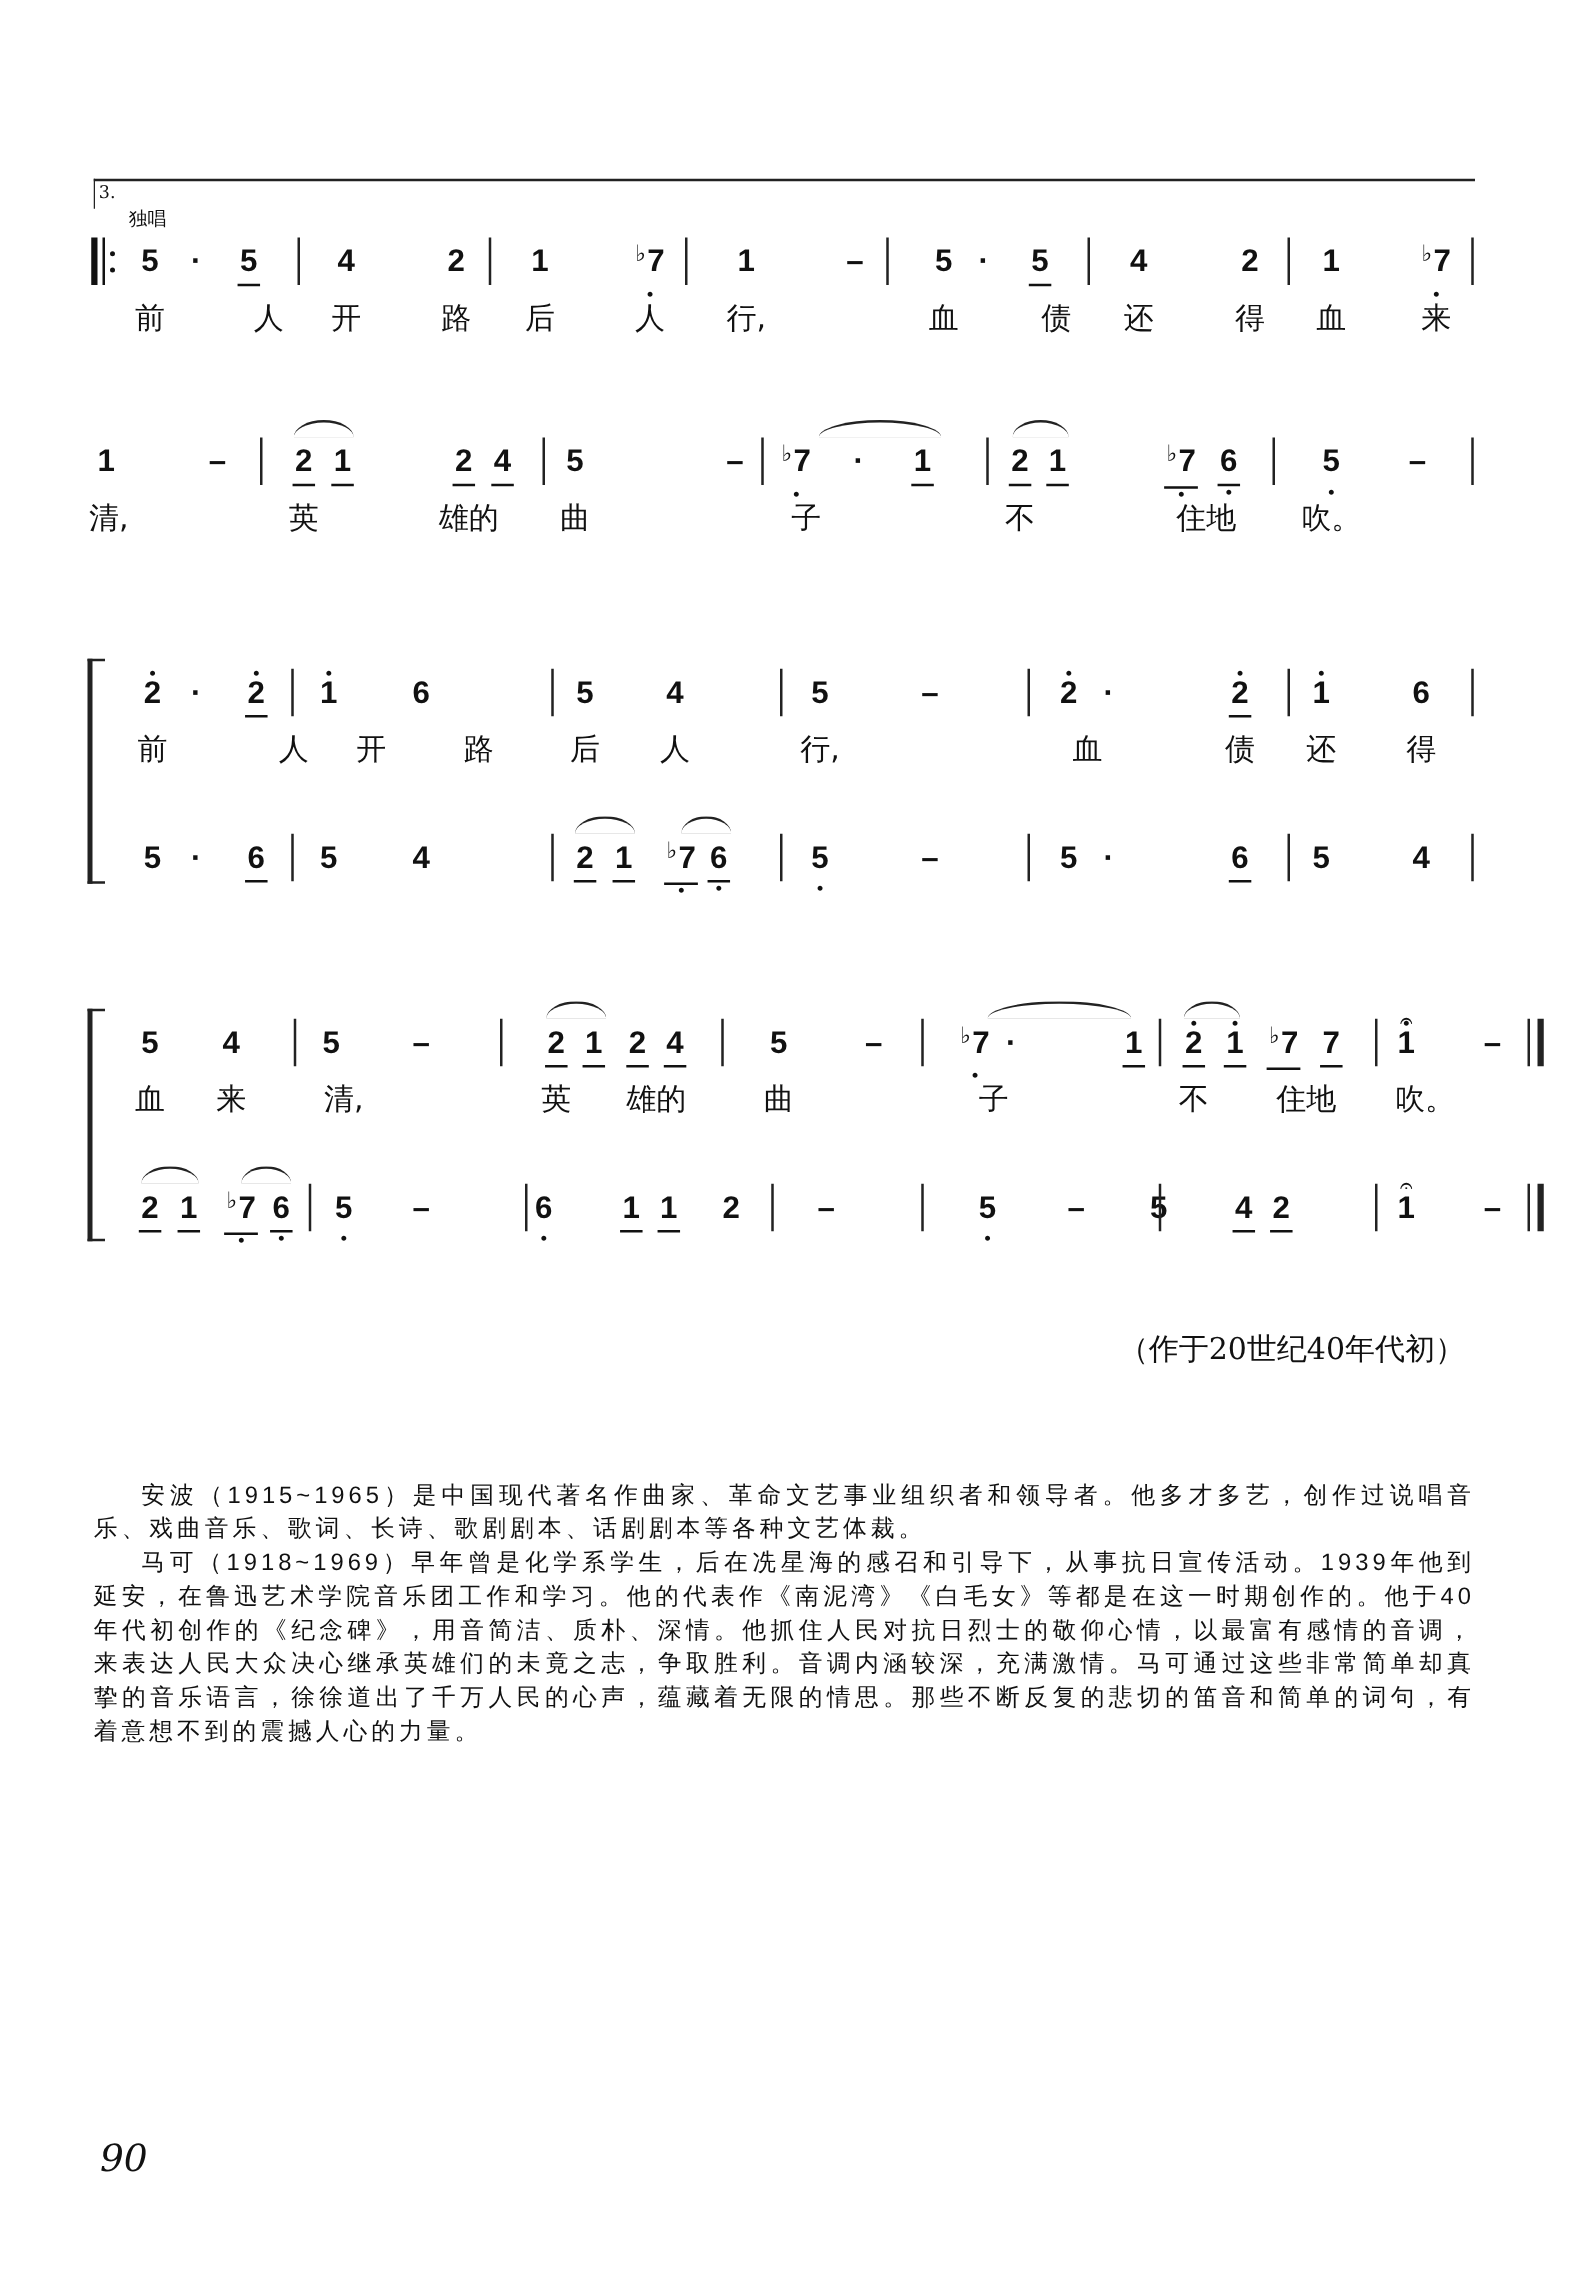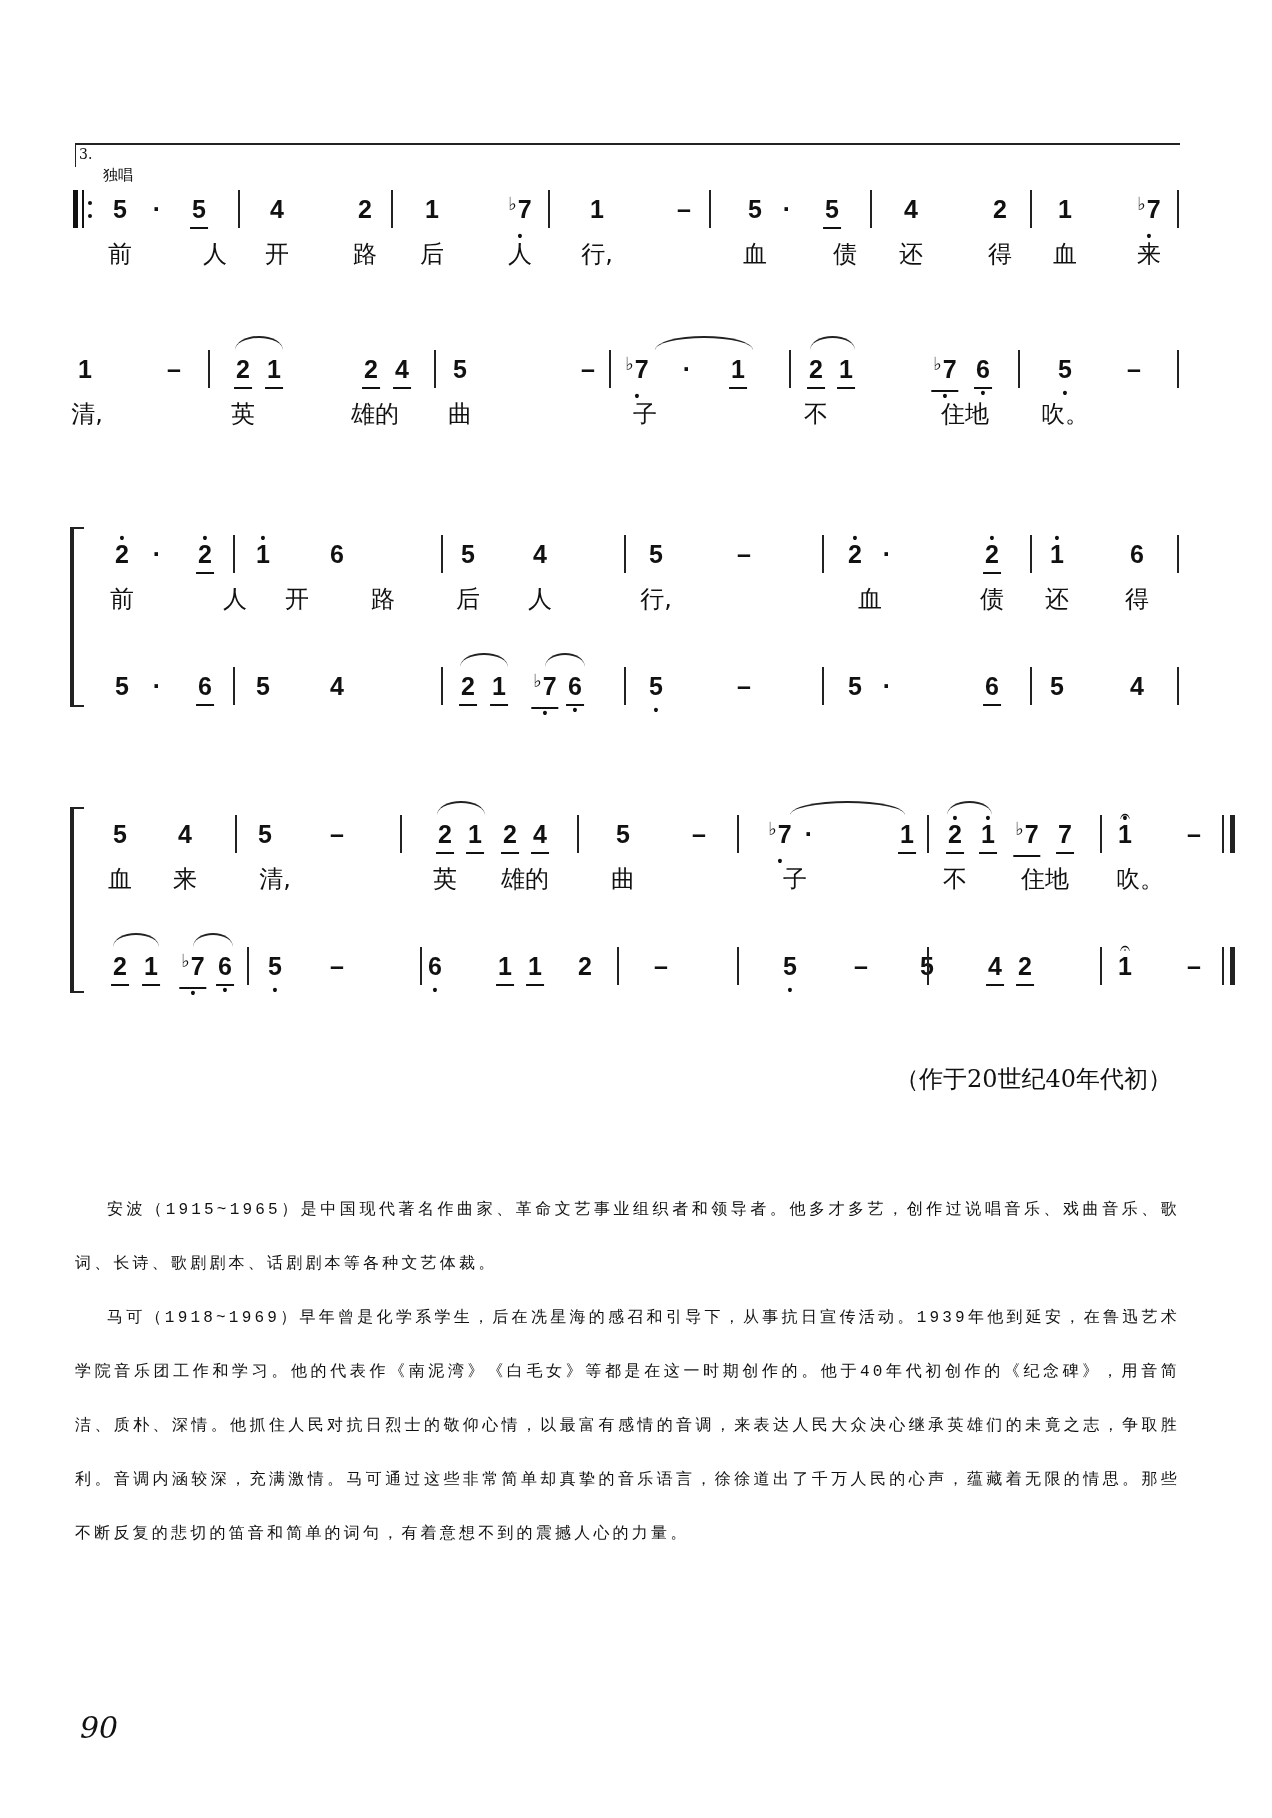--- a/index.html
+++ b/index.html
@@ -26,22 +26,22 @@
   .repeat .dot { position:absolute; left:15px; width:4px; height:4px; background:#111; border-radius:50%; }
   .slur { position:absolute; border-top:2px solid #222; border-radius:50% 50% 0 0 / 100% 100% 0 0; height:12px; }
   .lyrics { position:relative; height:44px; }
   .ly { position:absolute; top:8px; font-family:"DejaVu Sans", sans-serif; font-size:24px; transform:translateX(-50%); white-space:nowrap; }
   .brace { position:absolute; left:-5px; width:5px; border-left:4px solid #222; }
   .brace::before, .brace::after { content:""; position:absolute; left:-4px; width:14px; height:2px; background:#222; }
   .brace::before { top:0; } .brace::after { bottom:0; }
   .fermata { position:absolute; top:-18px; left:50%; transform:translateX(-50%); font-size:18px; font-weight:normal; }
   .dash { font-weight:bold; }
   .footnote { position:absolute; right:100px; top:1063px; font-size:24px; font-family:"DejaVu Serif", serif; }
-  .para { position:absolute; left:75px; width:1105px; font-size:16px; line-height:54px; letter-spacing:3.2px;
-          font-family:Liberation Mono, monospace; text-align:justify; }
+  .para { position:absolute; left:75px; width:1105px; font-size:19px; line-height:27px; letter-spacing:3.2px;
+          font-family:Liberation Sans, sans-serif; text-align:justify; }
   .para p { margin:0; text-indent:2em; }
   .pagenum { position:absolute; left:80px; top:1710px; font-size:30px; font-style:italic; font-family:"DejaVu Serif", serif;text-align:right; }
 </style>
 </head>
 <body>
 
 <div class="topline"></div>
 <div class="volta"></div>
 <div class="volta-num">3.</div>
 <div class="solo">独唱</div>

